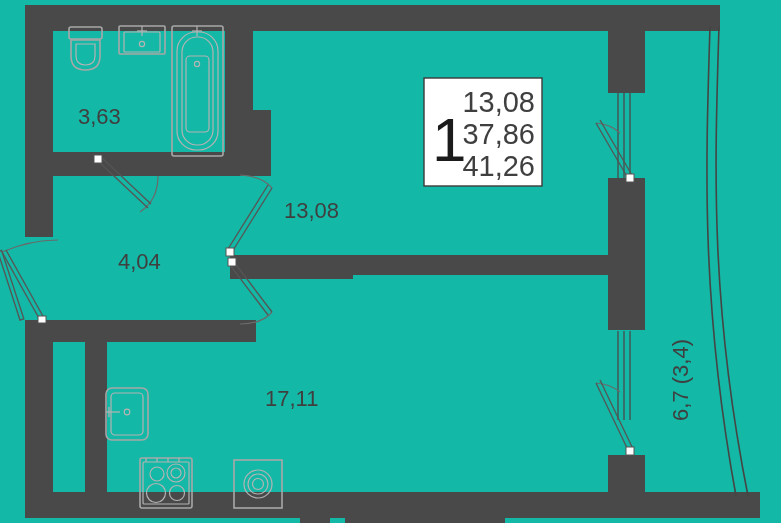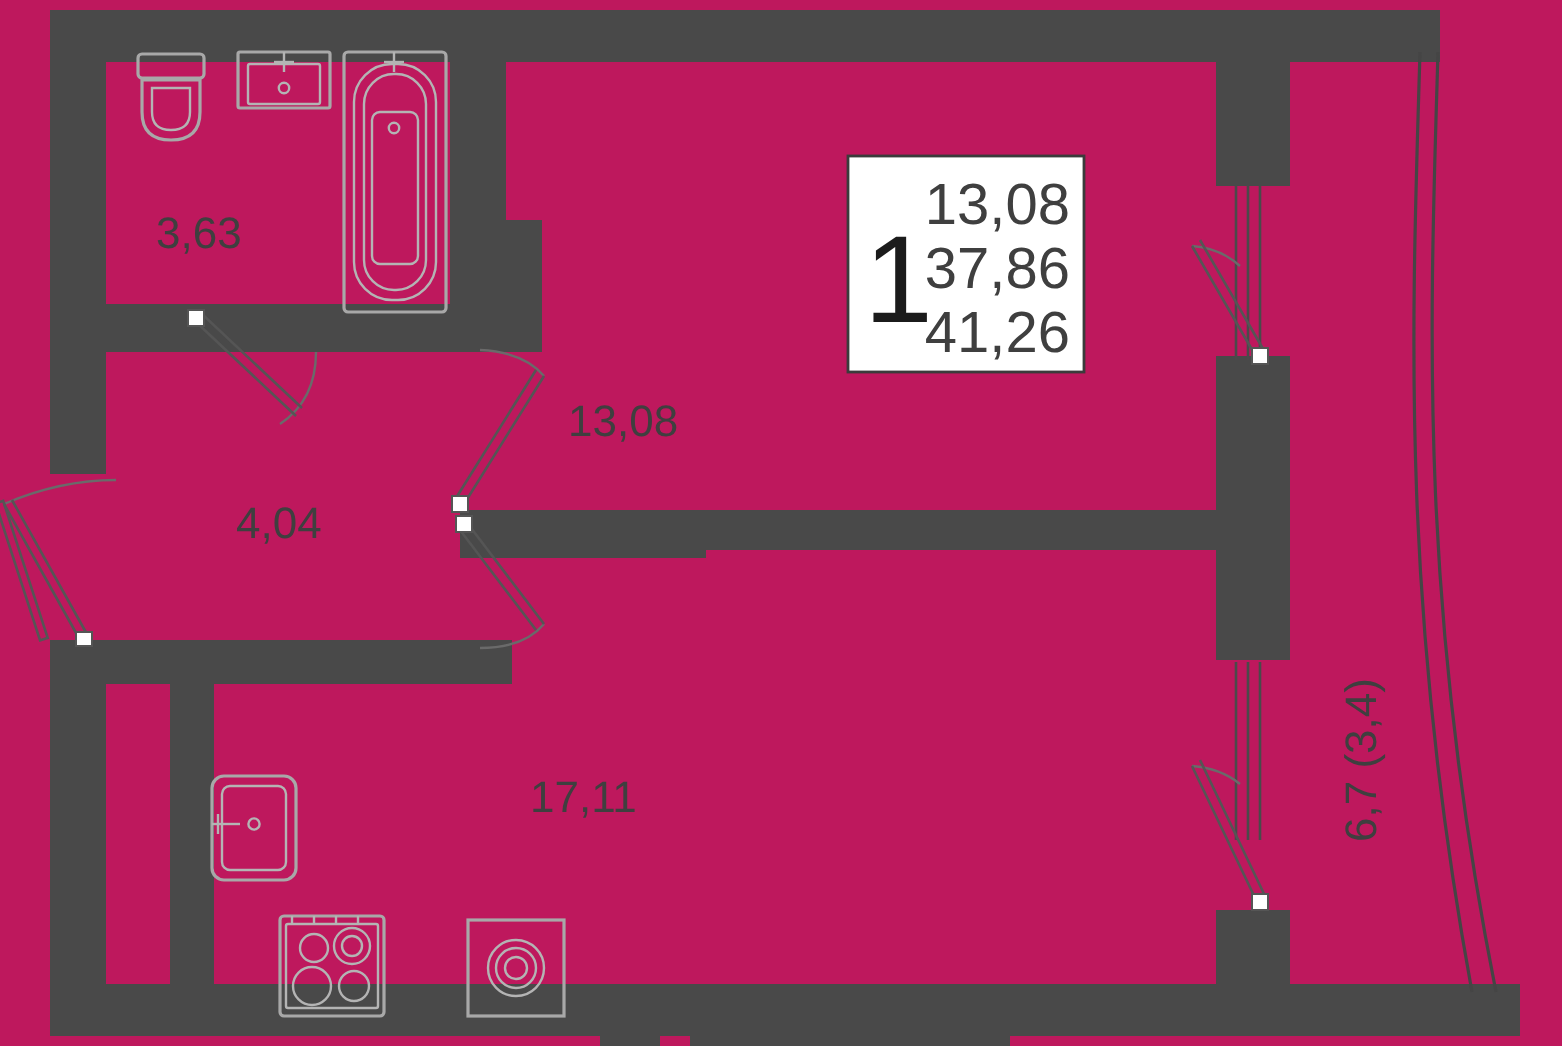--- a/index.html
+++ b/index.html
@@ -10,21 +10,21 @@
   body {
     width: 781px;
     height: 523px;
     overflow: hidden;
     font-family: "Liberation Sans", sans-serif;
   }
   #plan-root {
     position: relative;
     width: 781px;
     height: 523px;
-    background: #be185d;
+    background: #14b8a6;
   }
   svg#floorplan {
     display: block;
     width: 781px;
     height: 523px;
   }
   .wall { fill: #494949; }
   .fixture-line {
     fill: none;
     stroke: #a8a8a8;

